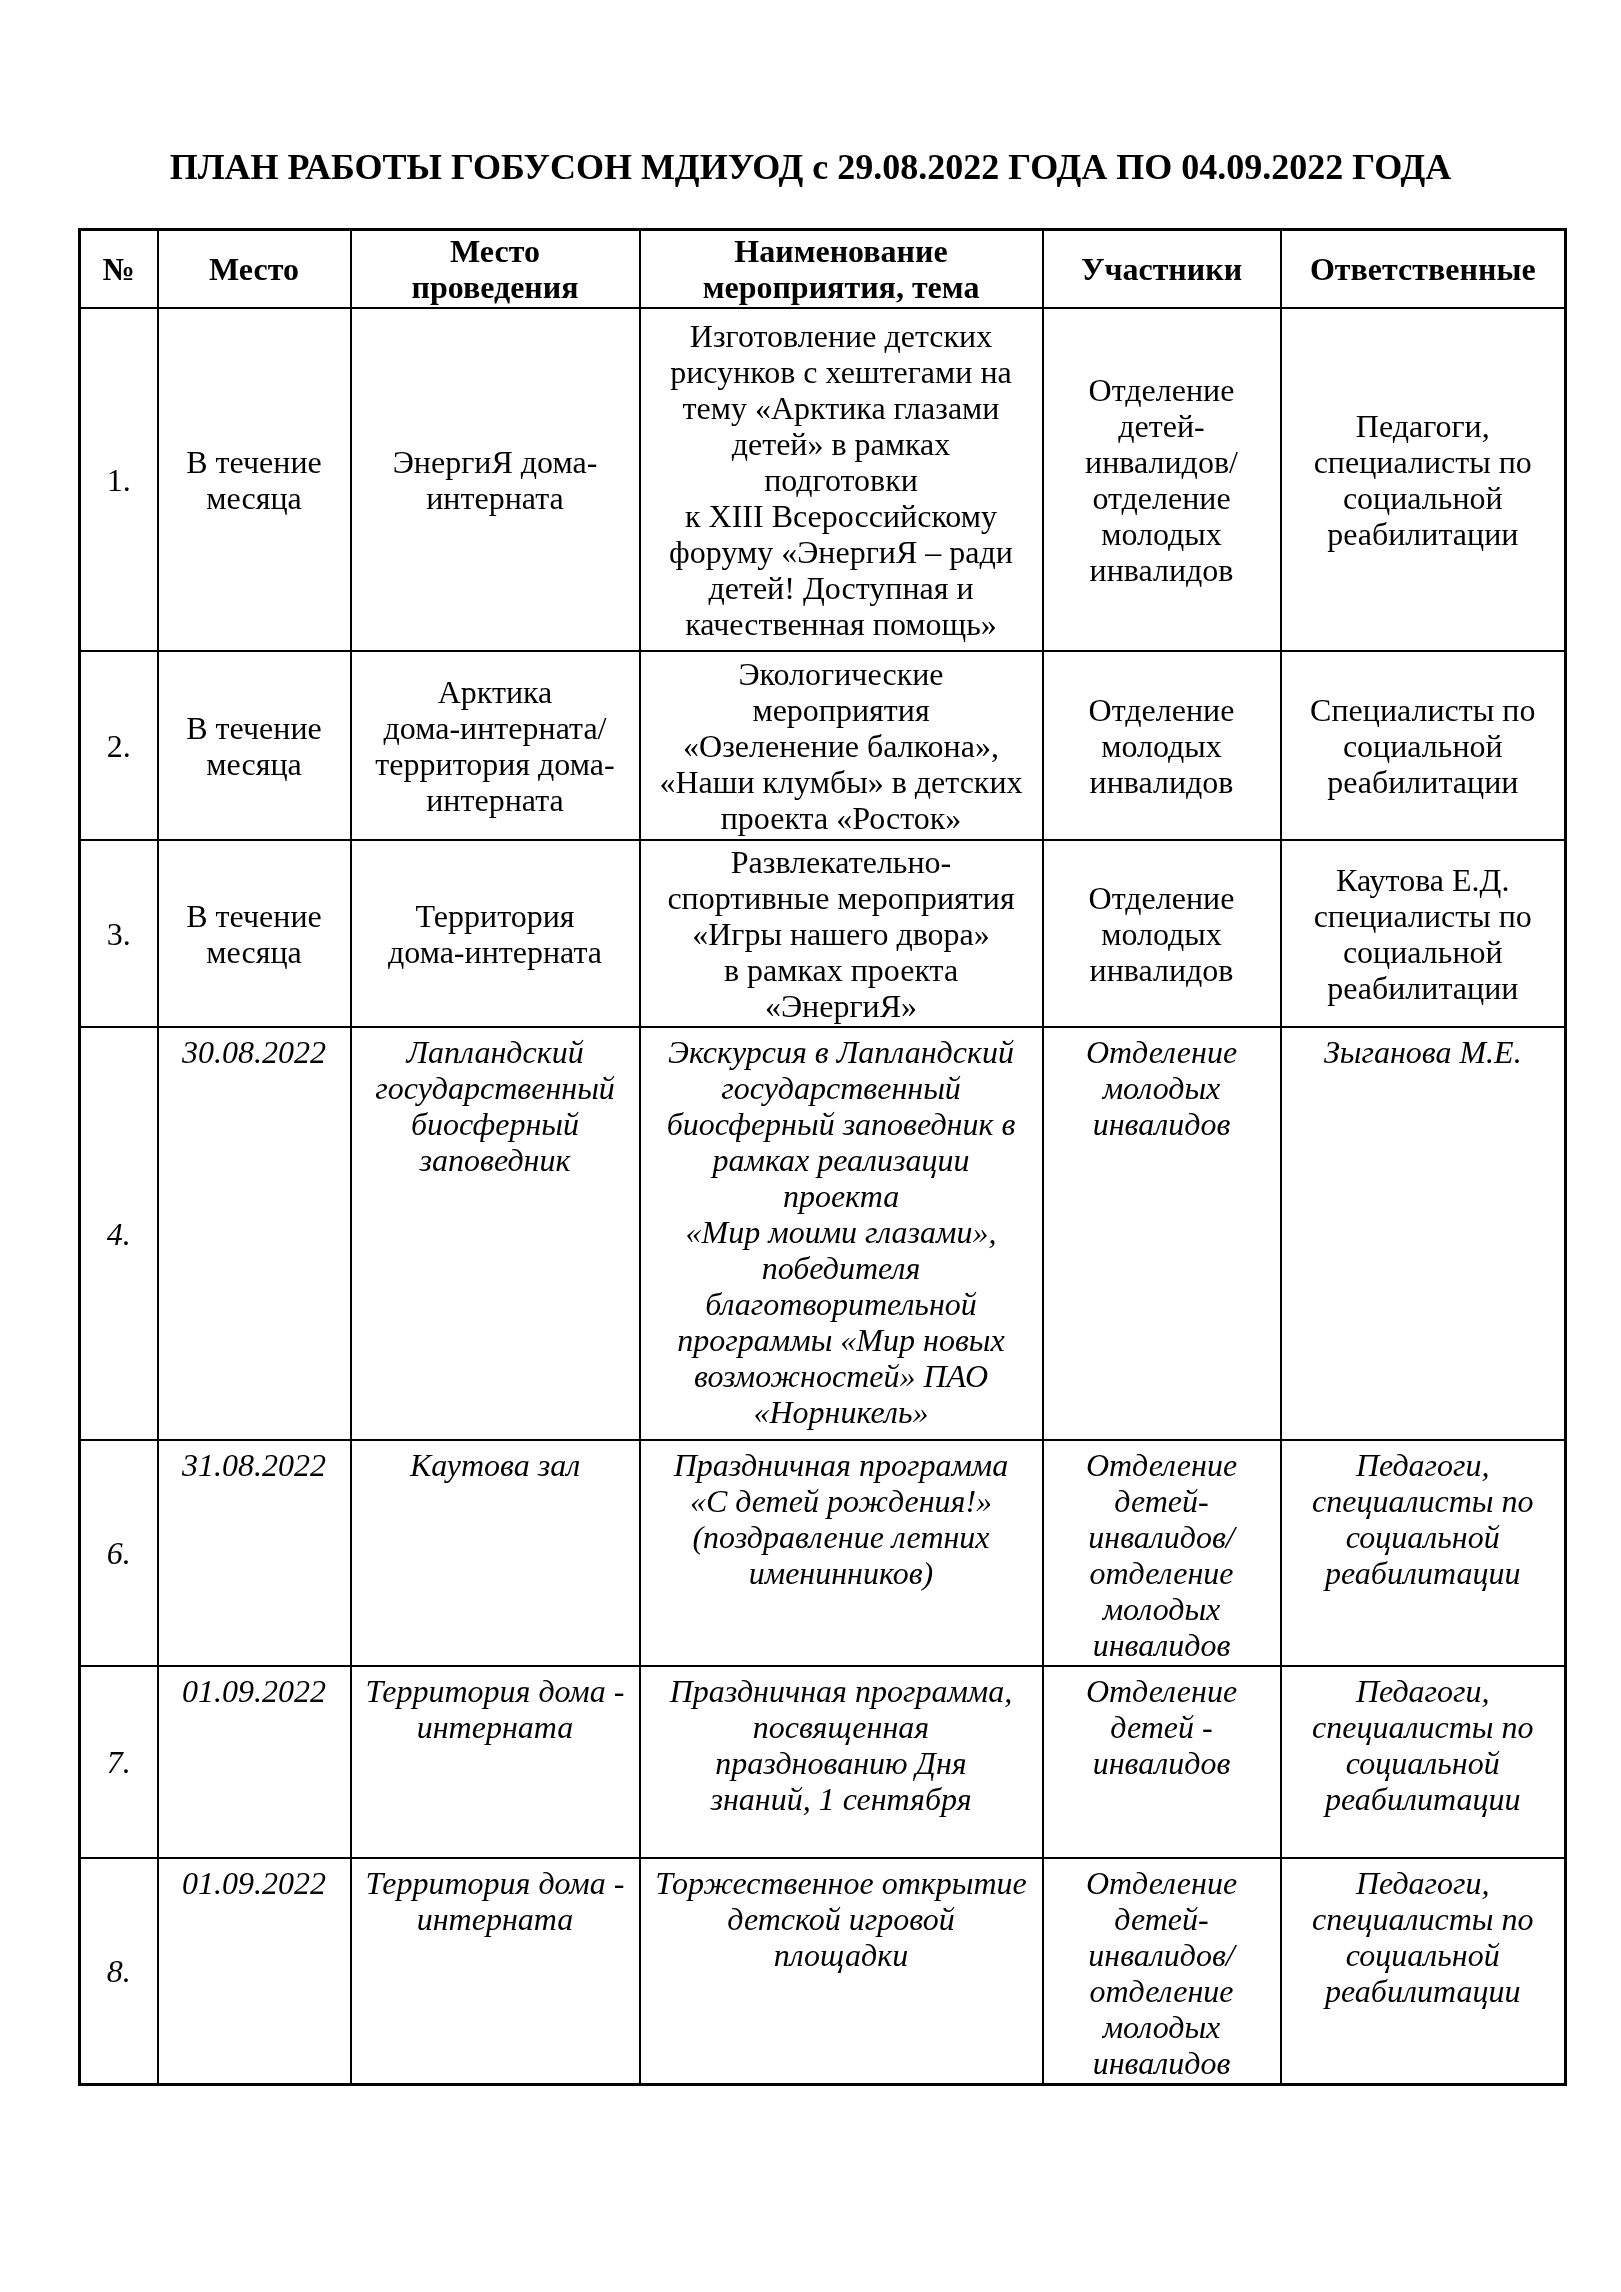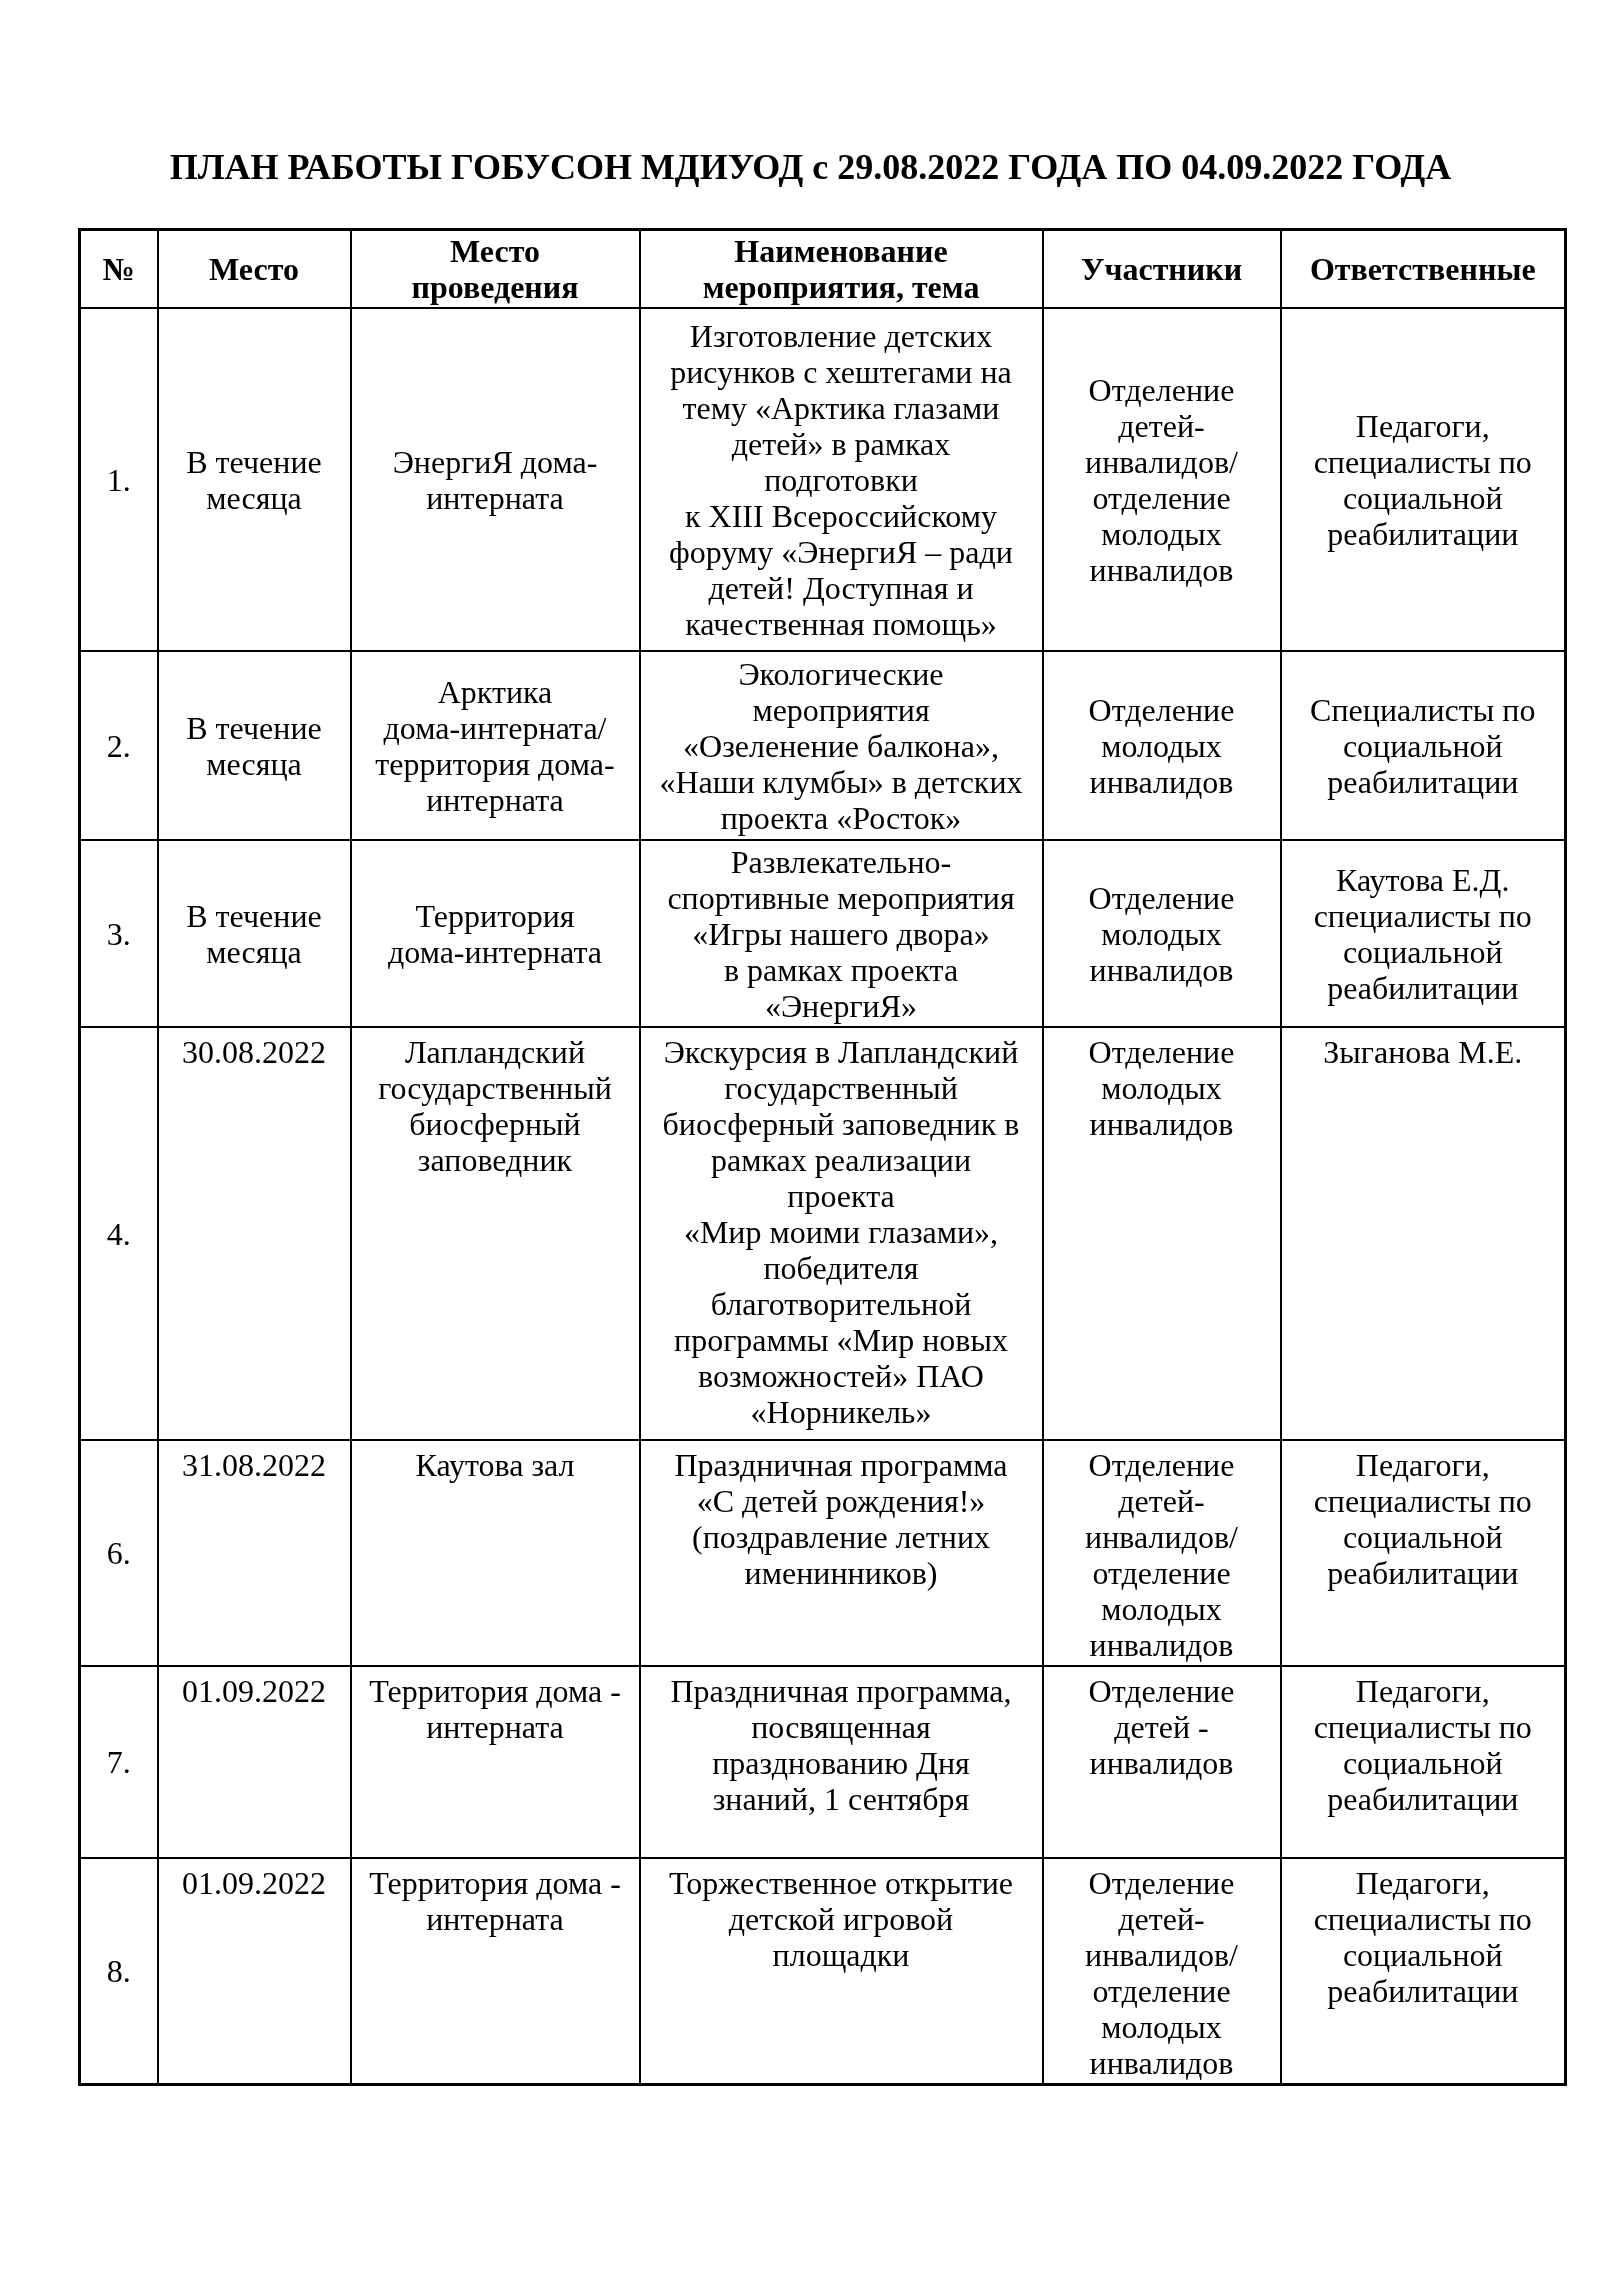--- a/index.html
+++ b/index.html
@@ -46,21 +46,21 @@
     text-align: center;
     vertical-align: middle;
     white-space: pre-line;
     overflow: hidden;
     box-sizing: border-box;
   }
   table.plan th {
     font-weight: bold;
     vertical-align: middle;
   }
-  tr.v-top td { vertical-align: top; padding-top: 5.9px; }
+  tr.v-top td { vertical-align: top; padding-top: 5.9px; font-style: italic; }
   tr.v-top td.cell-num { vertical-align: middle; padding-top: 2px; }
   td.resp-left { text-align: left; }
 </style>
 </head>
 <body>
 
 <div class="page">
   <div class="doc-title">ПЛАН РАБОТЫ ГОБУСОН МДИУОД с 29.08.2022 ГОДА ПО 04.09.2022 ГОДА</div>
 
   <table class="plan">

